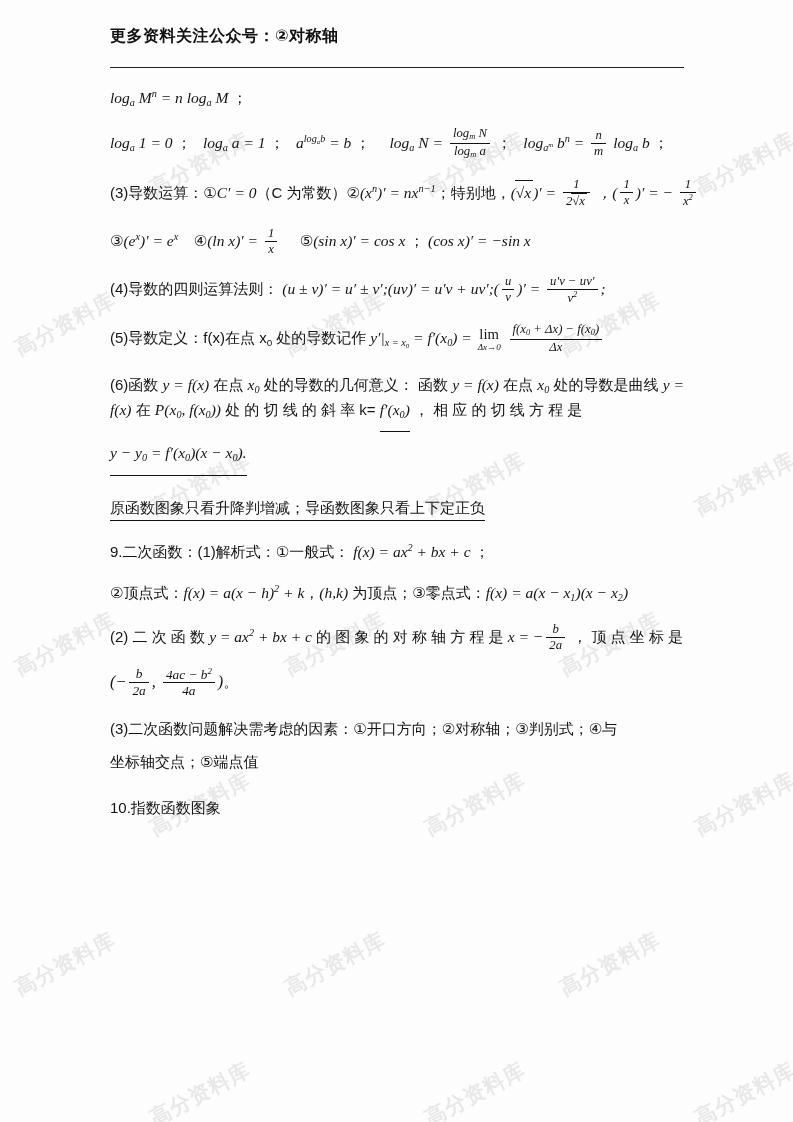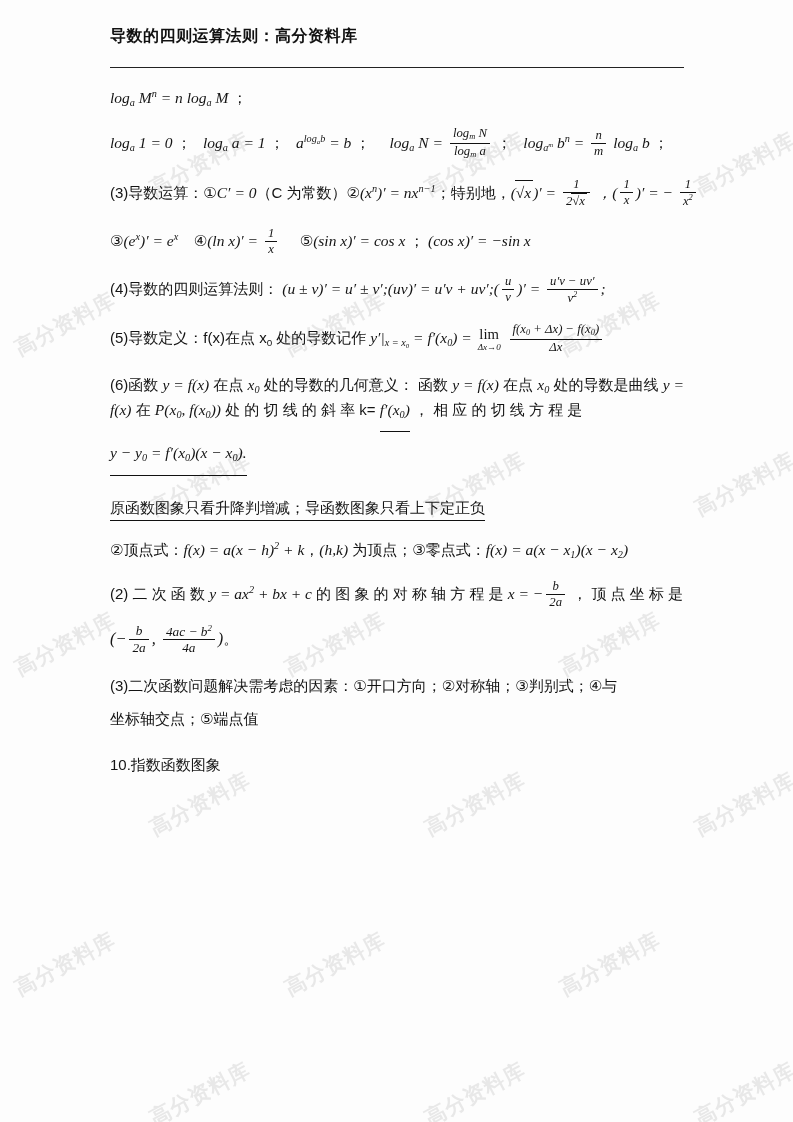--- a/index.html
+++ b/index.html
@@ -161,21 +161,21 @@
     <div class="wm" style="left:10px; top:950px;">高分资料库</div>
     <div class="wm" style="left:280px; top:950px;">高分资料库</div>
     <div class="wm" style="left:555px; top:950px;">高分资料库</div>
     <div class="wm" style="left:145px; top:1080px;">高分资料库</div>
     <div class="wm" style="left:420px; top:1080px;">高分资料库</div>
     <div class="wm" style="left:690px; top:1080px;">高分资料库</div>
   </div>
 
   <div class="content">
 
-    <div class="doc-header">导数的四则运算法则：高分资料库</div>
+    <div class="doc-header">更多资料关注公众号：②对称轴</div>
     <div class="header-rule"></div>
 
     <div class="line">
       <span class="math">log<sub>a</sub> M<sup>n</sup> = n</span><span class="math"> log<sub>a</sub> M</span> <span class="cn">；</span>
     </div>
 
     <div class="line">
       <span class="math">log<sub>a</sub> 1 = 0</span> <span class="cn">；</span>&nbsp;&nbsp;
       <span class="math">log<sub>a</sub> a = 1</span> <span class="cn">；</span>&nbsp;&nbsp;
       <span class="math">a<sup>log<sub>a</sub>b</sup> = b</span> <span class="cn">；</span>&nbsp;&nbsp;&nbsp;&nbsp;
@@ -223,20 +223,23 @@
     </div>
 
     <div class="line" style="margin-top:-8px;">
       <span class="math uline">y − y<sub>0</sub> = f′(x<sub>0</sub>)(x − x<sub>0</sub>).</span>
     </div>
 
     <div class="line" style="margin-top:20px;">
       <span class="highlight-line">原函数图象只看升降判增减；导函数图象只看上下定正负</span>
     </div>
 
+    <div class="line" style="margin-top:19px;">
+      <span class="cn">9.二次函数：(1)解析式：①一般式：</span>&nbsp;<span class="math">f(x) = ax<sup>2</sup> + bx + c</span> <span class="cn">；</span>
+    </div>
 
     <div class="line">
       <span class="cn">②顶点式：</span><span class="math">f(x) = a(x − h)<sup>2</sup> + k</span><span class="cn">，</span><span class="math">(h,k)</span><span class="cn"> 为顶点；③零点式：</span><span class="math">f(x) = a(x − x<sub>1</sub>)(x − x<sub>2</sub>)</span>
     </div>
 
 
     <div class="line justify" style="width:574px;">
       <span class="cn">(2) 二 次 函 数 </span><span class="math">y = ax<sup>2</sup> + bx + c</span><span class="cn"> 的 图 象 的 对 称 轴 方 程 是 </span><span class="math">x = −<span class="frac"><span class="num">b</span><span class="den">2a</span></span></span><span class="cn"> ， 顶 点 坐 标 是</span>
     </div>
 

